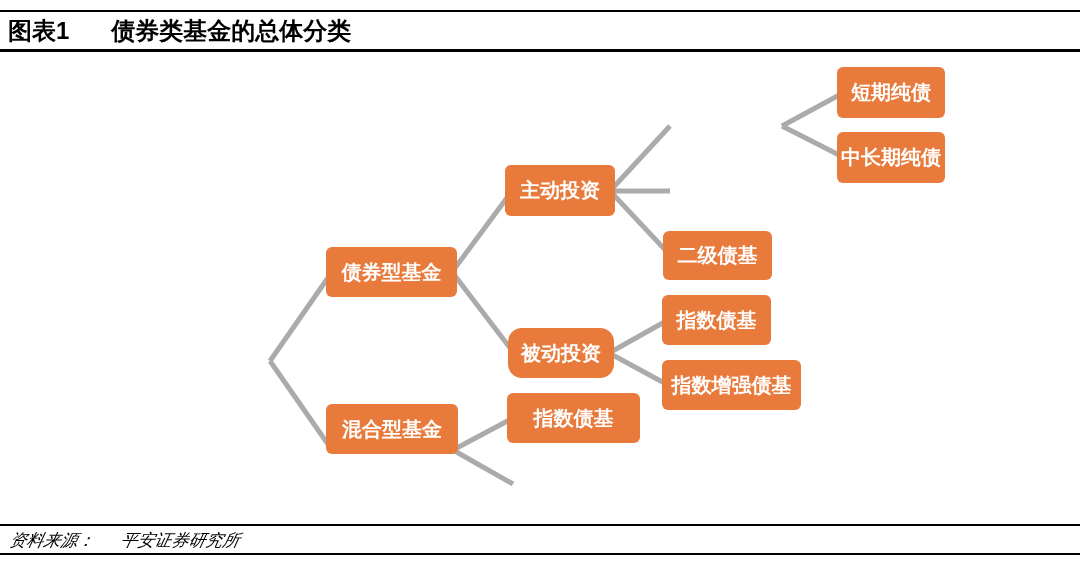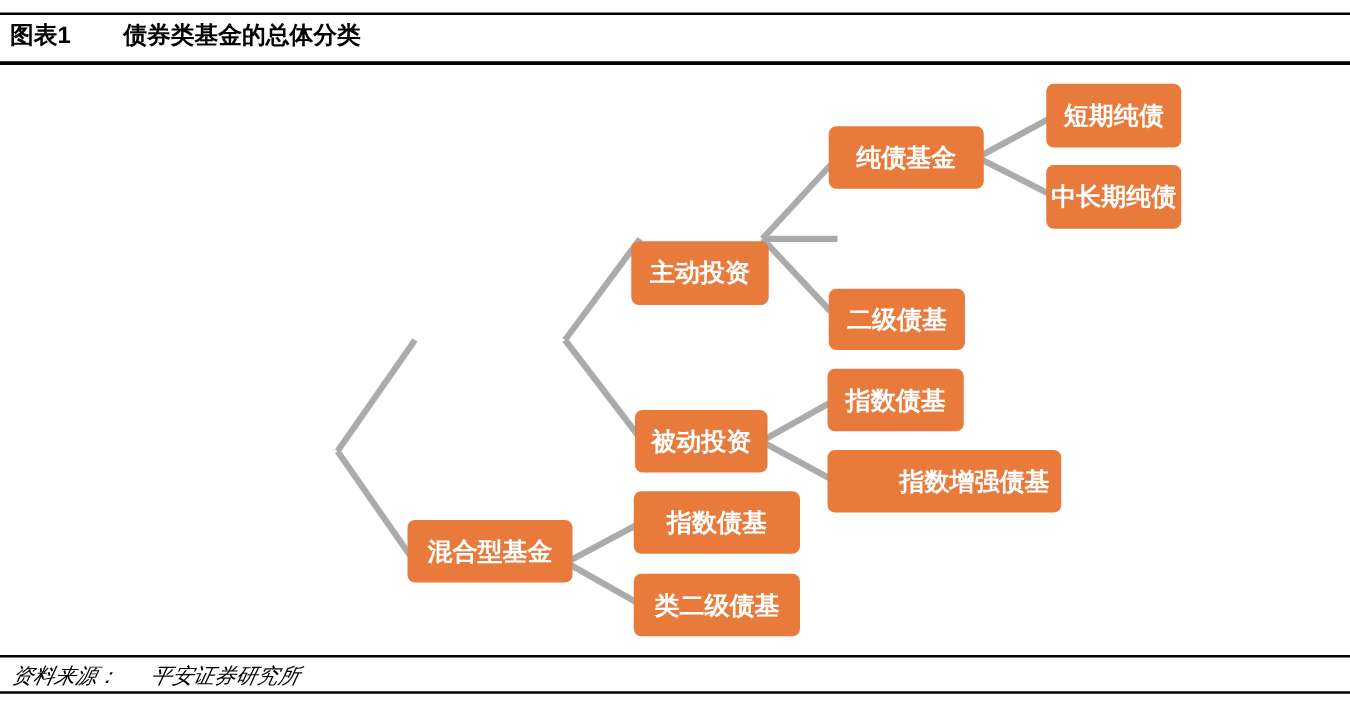--- a/index.html
+++ b/index.html
@@ -16,21 +16,21 @@
     font-family:"Liberation Sans","DejaVu Sans",sans-serif;
     overflow:hidden;
   }
   .rule{position:absolute;left:0;right:0;background:var(--rule);}
   .rule-top{top:10px;height:2px;}
   .rule-title{top:49px;height:3px;}
   .rule-foot-top{top:524px;height:2px;}
   .rule-foot-bottom{top:553px;height:2px;}
   .title-row{
     position:absolute;top:15px;left:8px;
-    font-size:19px;font-weight:bold;color:#000;
+    font-size:24px;font-weight:bold;color:#000;
     white-space:nowrap;
   }
   .title-row .figure-label{margin-right:42px;}
   .footer-row{
     position:absolute;top:529px;left:10px;
     font-size:17px;color:#000;
     font-family:"Liberation Serif","DejaVu Serif",serif;
     white-space:nowrap;
   }
   .footer-row span{
@@ -77,43 +77,42 @@
       <line x1="610" y1="191" x2="670" y2="255"></line>
       <line x1="609" y1="353" x2="668" y2="320"></line>
       <line x1="609" y1="353" x2="668" y2="385"></line>
       <line x1="782" y1="126" x2="843" y2="93"></line>
       <line x1="782" y1="126" x2="843" y2="157"></line>
       <line x1="453" y1="450" x2="513" y2="418"></line>
       <line x1="453" y1="450" x2="513" y2="484"></line>
     </svg>
 
 
+    <div class="node" style="left:326px;top:247px;width:131px;height:50px;">债券型基金</div>
 
-    <div class="node" style="left:326px;top:416px;width:132px;height:50px;">混合型基金</div>
+    <div class="node" style="left:326px;top:404px;width:132px;height:50px;">混合型基金</div>
 
-    <div class="node" style="left:505px;top:165px;width:110px;height:51px;margin-top:28px;">主动投资</div>
+    <div class="node" style="left:505px;top:165px;width:110px;height:51px;">主动投资</div>
 
-    <div class="node" style="left:508px;top:328px;width:106px;height:50px;">被动投资</div>
+    <div class="node" style="left:508px;top:328px;width:106px;height:50px;border-radius:14px;">被动投资</div>
 
-    <div class="node" style="left:663px;top:101px;width:124px;height:50px;">纯债基金</div>
 
 
     <div class="node" style="left:663px;top:231px;width:109px;height:49px;">二级债基</div>
 
     <div class="node" style="left:662px;top:295px;width:109px;height:50px;">指数债基</div>
 
-    <div class="node" style="left:662px;top:360px;width:139px;height:50px;padding-left:48px;">指数增强债基</div>
+    <div class="node" style="left:662px;top:360px;width:139px;height:50px;">指数增强债基</div>
 
     <div class="node" style="left:837px;top:67px;width:108px;height:51px;">短期纯债</div>
 
     <div class="node" style="left:837px;top:132px;width:108px;height:51px;">中长期纯债</div>
 
     <div class="node" style="left:507px;top:393px;width:133px;height:50px;">指数债基</div>
 
-    <div class="node" style="left:507px;top:459px;width:133px;height:50px;">类二级债基</div>
 
   </div>
 
   <div class="rule rule-foot-top"></div>
 
   <div class="footer-row">
     <span class="source-label">资料来源：</span><span class="source-text">平安证券研究所</span>
   </div>
 
   <div class="rule rule-foot-bottom"></div>

